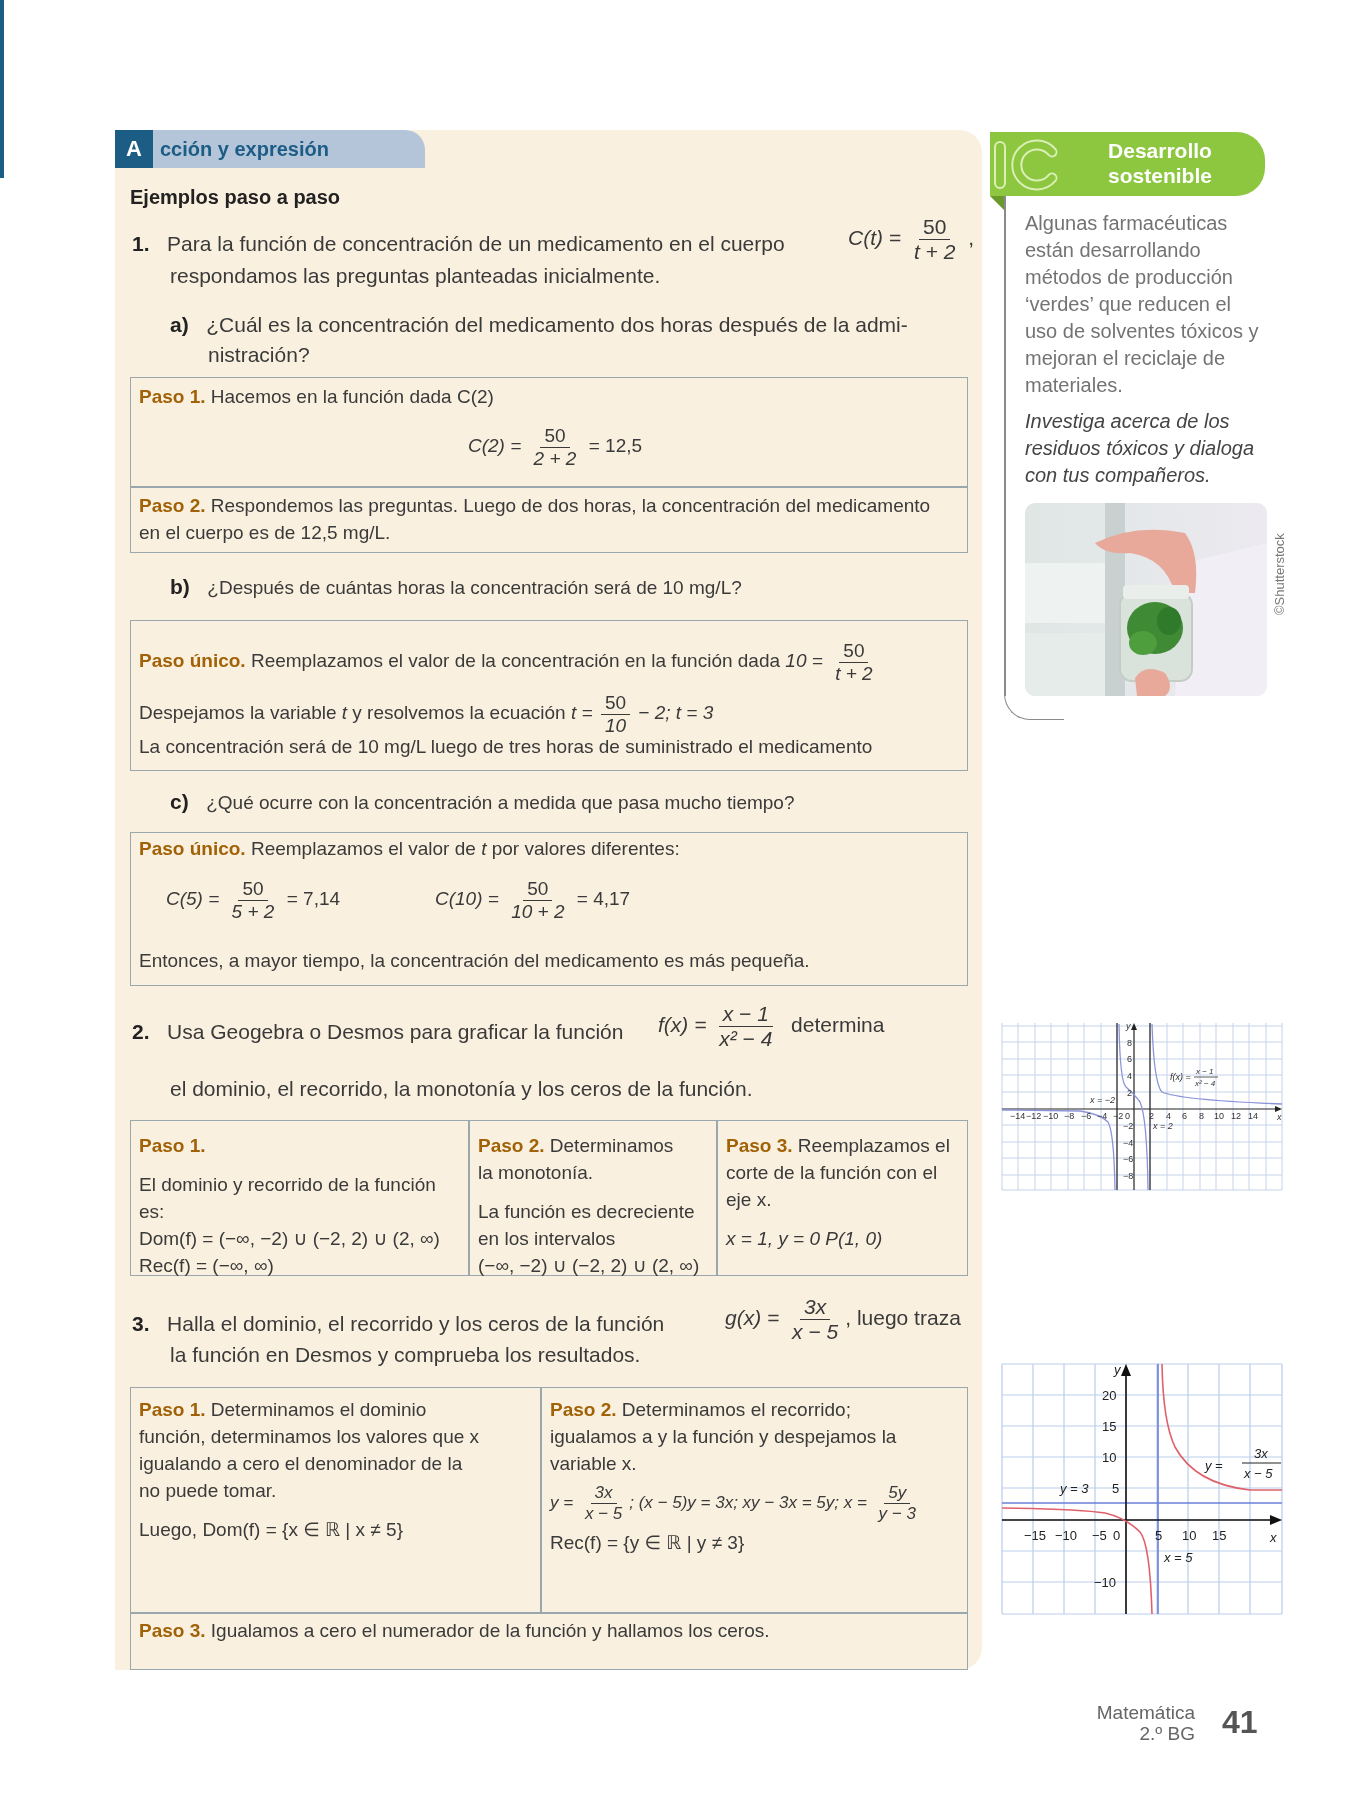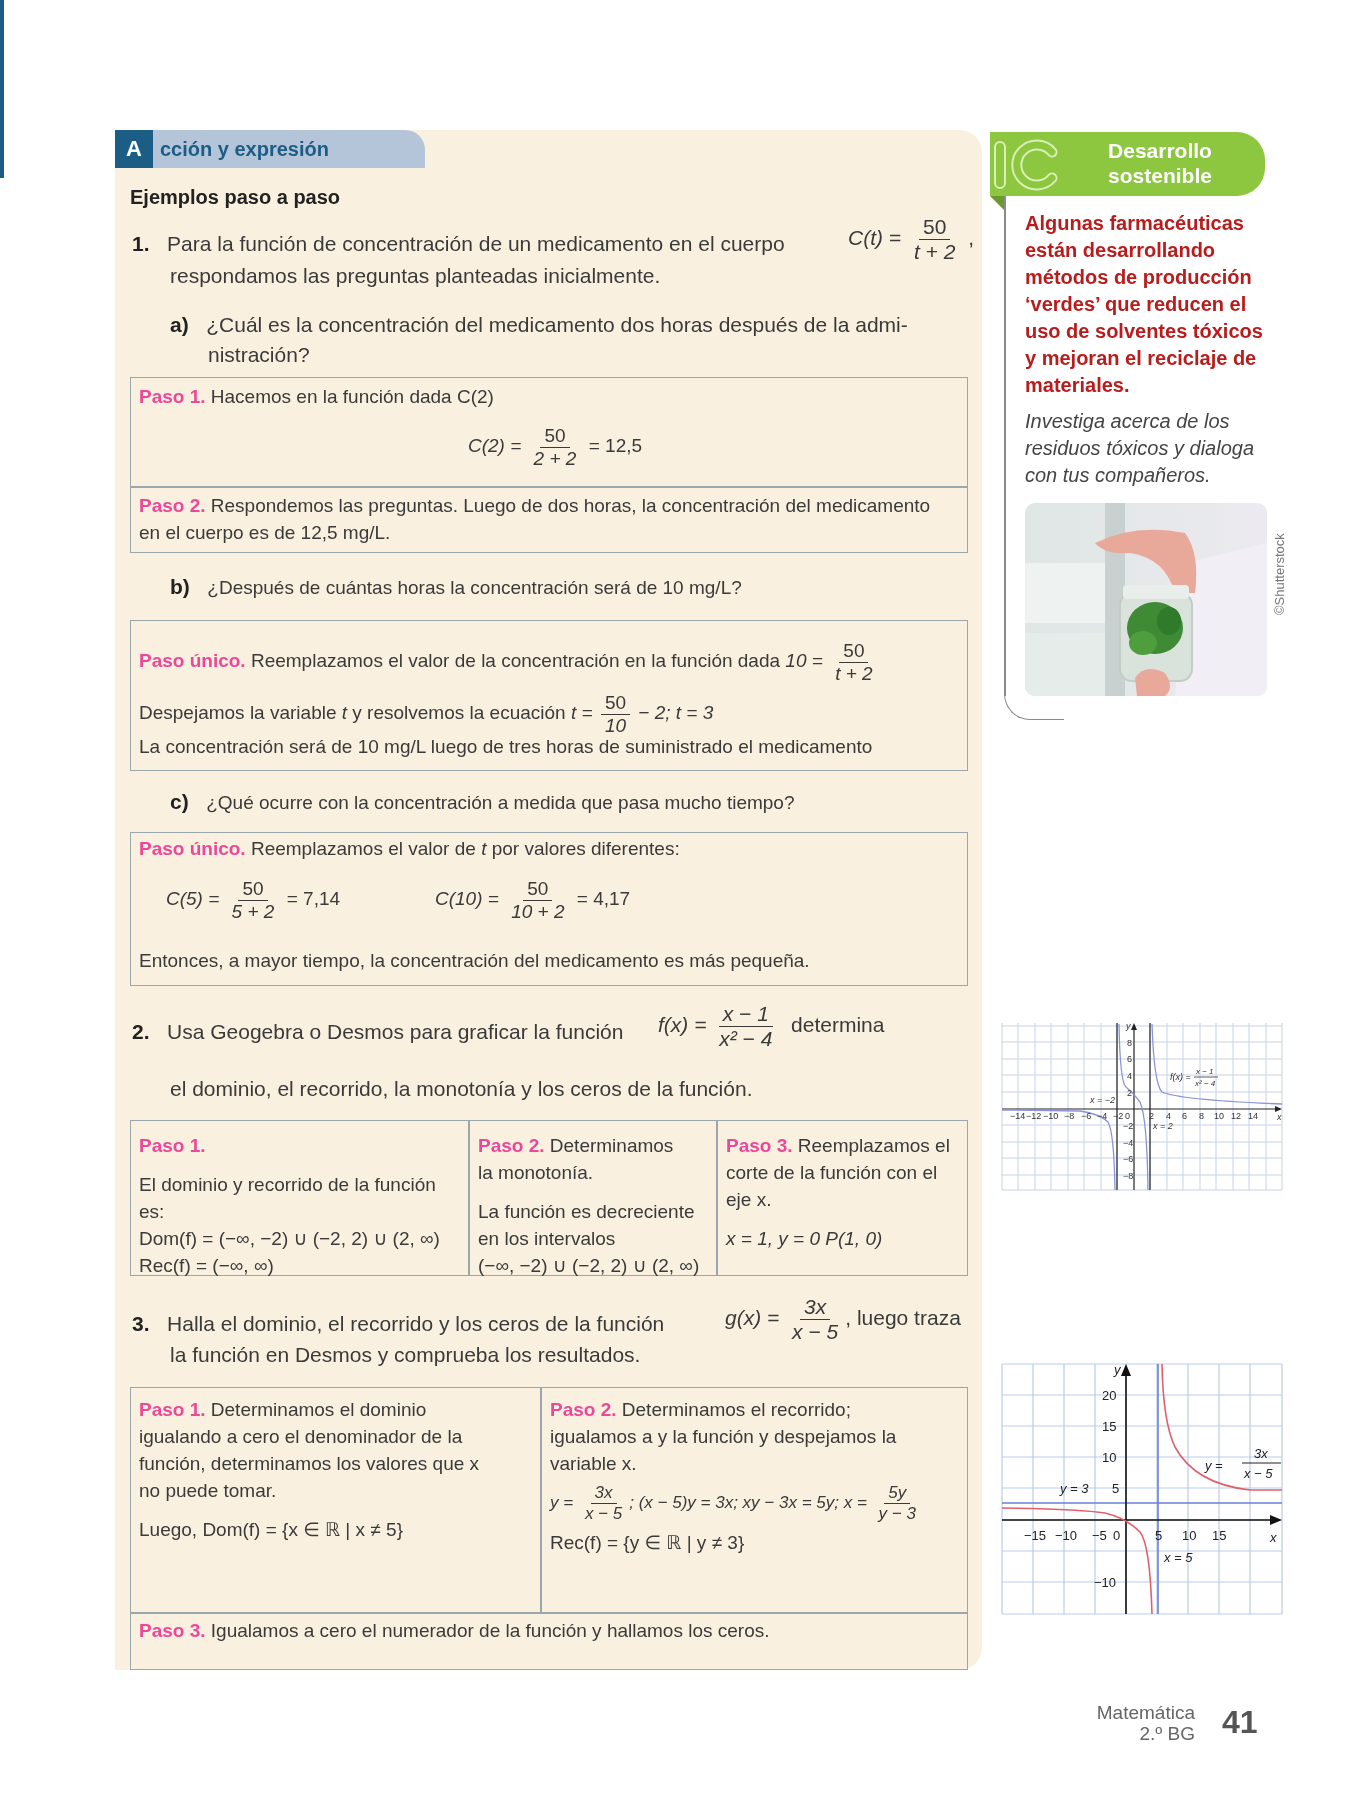--- a/index.html
+++ b/index.html
@@ -6,36 +6,36 @@
   body{width:1350px;height:1800px;position:relative;background:#ffffff;font-family:"Liberation Sans",sans-serif;color:#3a3a3a;overflow:hidden;}
   .abs{position:absolute;}
   .left-bar{left:0;top:0;width:4px;height:178px;background:#1c5d86;}
   .panel{left:115px;top:130px;width:867px;height:1540px;background:#faf0df;border-radius:0 22px 22px 0;}
   .tab{left:115px;top:130px;width:310px;height:38px;background:#b4c4d9;border-radius:0 20px 0 0;}
   .tab-letter{left:115px;top:130px;width:38px;height:38px;background:#1c5d86;color:#fff;font-weight:bold;font-size:22px;line-height:38px;text-align:center;}
   .tab-text{left:160px;top:130px;height:38px;line-height:38px;font-size:20px;font-weight:bold;color:#1c5d86;}
   .h-examples{left:130px;top:186px;font-size:20px;font-weight:bold;color:#222;}
   .t{font-size:21px;color:#3a3a3a;white-space:nowrap;}
   .num{font-weight:bold;color:#222;}
-  .lbl{font-weight:bold;color:#ec4899;}
+  .lbl{font-weight:bold;color:#a16207;}
   .box{border:1.5px solid #9aa7ad;box-sizing:border-box;}
   .bt{font-size:19px;color:#3a3a3a;white-space:nowrap;}
   .i{font-style:italic;}
   .frac{display:inline-flex;flex-direction:column;align-items:center;vertical-align:middle;line-height:1.15;margin:0 3px;}
   .frac .n{border-bottom:1.3px solid #3a3a3a;padding:0 4px;}
   .frac .d{padding:0 4px;font-style:italic;}
   .cell{position:absolute;box-sizing:border-box;padding:8px;font-size:19px;line-height:27px;color:#3a3a3a;}
   .vline{position:absolute;width:1.5px;background:#9aa7ad;}
   .hline{position:absolute;height:1.5px;background:#9aa7ad;}
   
   .green-head{left:990px;top:132px;width:275px;height:64px;background:#8dc63f;border-radius:0 28px 28px 0;}
   .green-title{left:1060px;top:138px;width:200px;text-align:center;color:#fff;font-weight:bold;font-size:21px;line-height:25px;}
   .ic-logo{left:992px;top:136px;width:70px;height:58px;}
   .side-line{left:1004px;top:196px;width:1.5px;height:500px;background:#8a8a8a;}
-  .side-text{left:1025px;top:210px;width:240px;font-size:20px;line-height:27px;color:#b91c1c;font-weight:bold;}
+  .side-text{left:1025px;top:210px;width:240px;font-size:20px;line-height:27px;color:#737373;}
   .side-italic{left:1025px;top:408px;width:240px;font-size:20px;line-height:27px;color:#444;font-style:italic;}
   .photo{left:1025px;top:503px;width:242px;height:193px;border-radius:10px;overflow:hidden;}
   .credit{left:1270px;top:520px;width:20px;height:100px;}
   .footer-sub{left:1060px;top:1702px;width:135px;text-align:right;font-size:19px;line-height:21px;color:#666;}
   .footer-num{left:1222px;top:1704px;font-size:32px;font-weight:bold;color:#555;}
 </style>
 </head>
 <body>
 
 <div class="abs left-bar"></div>
@@ -193,22 +193,22 @@
       <span class="d i">x − 5</span>
     </span><span>, luego traza</span>
 </div>
 <div class="abs t" style="left:170px;top:1343px;">la función en Desmos y comprueba los resultados.</div>
 
 <div class="abs box" style="left:130px;top:1387px;width:838px;height:283px;"></div>
 <div class="vline" style="left:540px;top:1387px;height:226px;"></div>
 <div class="hline" style="left:130px;top:1612px;width:838px;"></div>
 <div class="cell" style="left:131px;top:1388px;width:408px;">
   <div><span class="lbl">Paso 1.</span> <span>Determinamos el dominio</span></div>
+  <div>función, determinamos los valores que x</div>
   <div>igualando a cero el denominador de la</div>
-  <div>función, determinamos los valores que x</div>
   <div>no puede tomar.</div>
   <div style="margin-top:12px">Luego, Dom(f) = {x ∈ ℝ | x ≠ 5}</div>
 </div>
 <div class="cell" style="left:542px;top:1388px;width:426px;">
   <div><span class="lbl">Paso 2.</span> <span>Determinamos el recorrido;</span></div>
   <div>igualamos a y la función y despejamos la</div>
   <div>variable x.</div>
   <div style="margin-top:6px;white-space:nowrap;font-size:17px;" class="i">
     <span>y =</span>
     <span class="frac">

